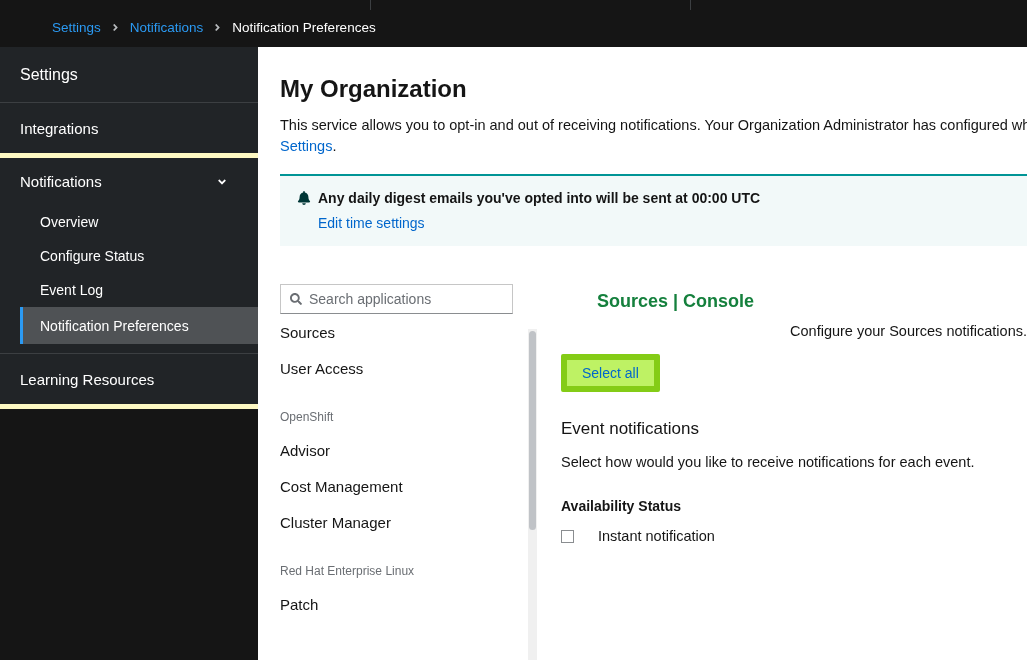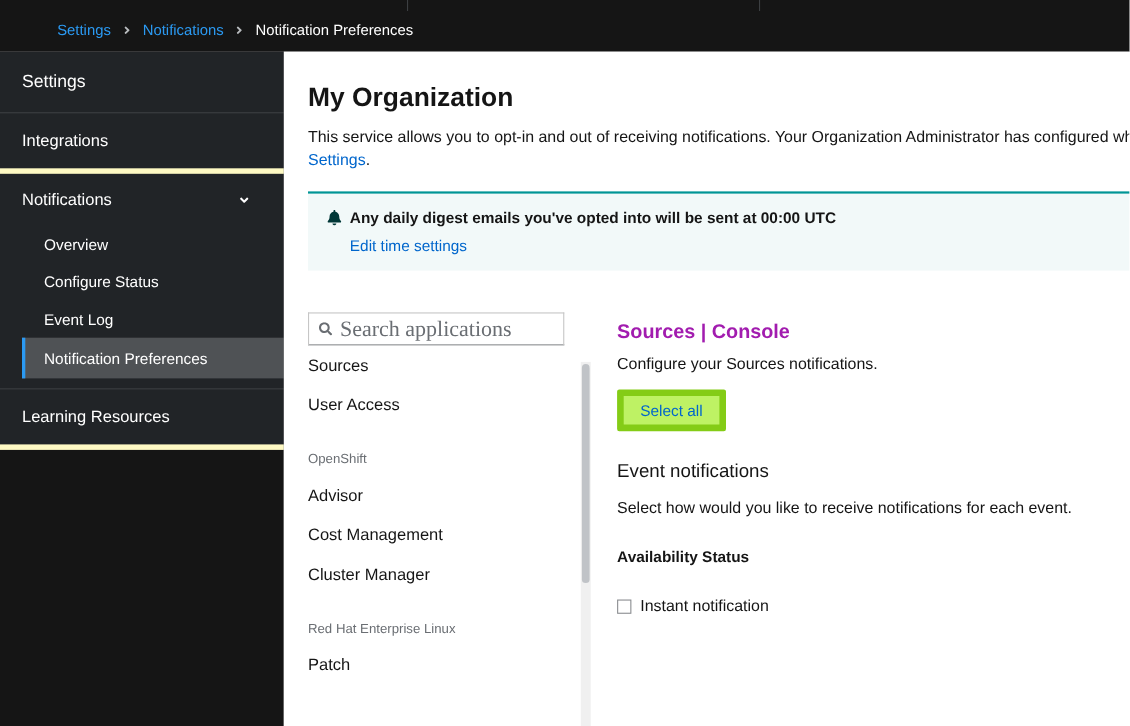--- a/index.html
+++ b/index.html
@@ -77,48 +77,48 @@
   
   .columns { display: flex; flex: 1 1 auto; min-height: 0; margin-top: 24px; }
   .left-col { position: relative; width: 279px; flex: 0 0 279px; padding: 14px 18px 0 22px; }
   .search-box {
     width: 233px; height: 30px; background: #fff;
     border: 1px solid #c6c6c6; border-bottom-color: #8a8d90;
     display: flex; align-items: center; padding: 0 9px;
   }
   .search-box .search-icon svg { width: 12px; height: 12px; fill: #6a6e73; display: block; margin-right: 7px; }
   .search-box input {
-    border: none; outline: none; flex: 1; font-size: 20px;
-    font-family: Liberation Serif, serif; color: #151515; background: transparent;
+    border: none; outline: none; flex: 1; font-size: 14px;
+    font-family: Liberation Sans, sans-serif; color: #151515; background: transparent;
   }
   .search-box input::placeholder { color: #6a6e73; opacity: 1; }
   .group-label { margin: 24px 0 8px; font-size: 12px; line-height: 14px; color: #6a6e73; }
   .app-item { height: 36px; display: flex; align-items: center; font-size: 15px; color: #151515; cursor: pointer; }
 
   .scrollbar {
     position: absolute; right: 0; top: 59px; bottom: 0; width: 9px;
     background: #f0f0f0;
   }
   .scrollbar .thumb {
     position: absolute; top: 2px; left: 1px; width: 7px; height: 60%;
     background: #c0c3c7; border-radius: 4px; cursor: pointer;
   }
 
   .right-col { flex: 1 1 auto; padding: 20px 0 0 24px; min-width: 0; }
-  h2.pane-title { font-size: 18px; font-weight: 600; line-height: 22px; color: #a21caf; }
-  .pane-sub { margin-top: 9px; font-size: 14.5px; line-height: 20px; }
+  h2.pane-title { font-size: 18px; font-weight: 600; line-height: 22px; color: #15803d; margin-left: 36px; }
+  .pane-sub { margin-top: 9px; font-size: 14.5px; line-height: 20px; text-align: right; }
   .select-all {
     margin-top: 13px; padding: 5px 15px; font-size: 14px;
     font-family: "Liberation Sans", "DejaVu Sans", sans-serif;
     color: #0066cc; background: #bef264; border: 6px solid #84cc16; border-radius: 2px; cursor: pointer;
   }
   h3.events-heading { margin-top: 27px; font-size: 17px; font-weight: 400; line-height: 20px; }
   .events-desc { margin-top: 13px; font-size: 14.5px; line-height: 20px; }
   h4.event-group { margin-top: 26px; font-size: 14px; font-weight: 700; line-height: 17px; }
-  .checkbox-row { margin-top: 28px; display: flex; align-items: center; gap: 8px; }
+  .checkbox-row { margin-top: 13px; display: flex; align-items: center; gap: 24px; }
   .checkbox-row input[type="checkbox"] {
     appearance: none; -webkit-appearance: none; width: 13px; height: 13px;
     border: 1px solid #8a8d90; background: #fff; cursor: pointer;
   }
   .checkbox-row .cb-label { font-size: 14.5px; }
 </style>
 </head>
 <body>
 
 <div class="app">

